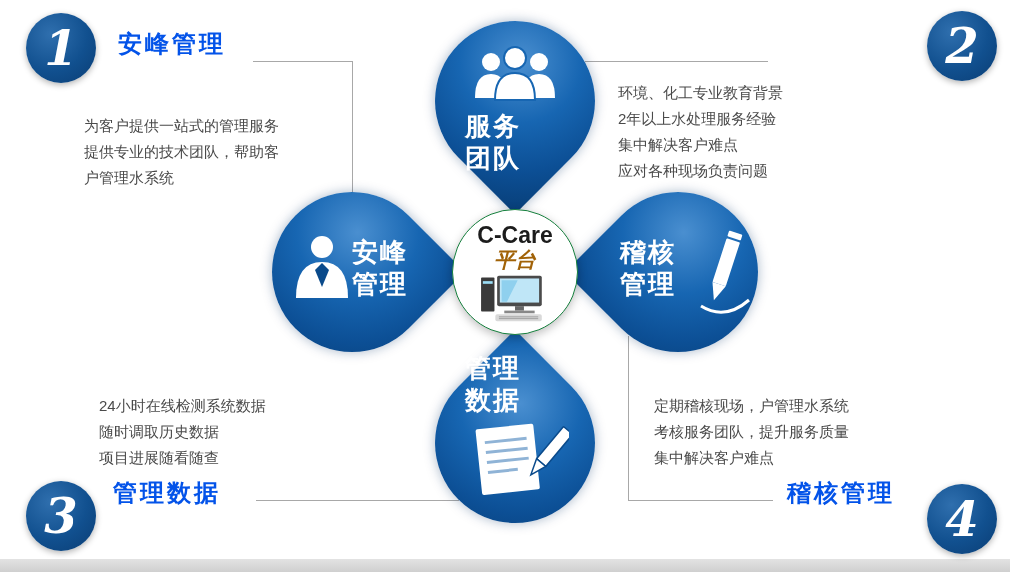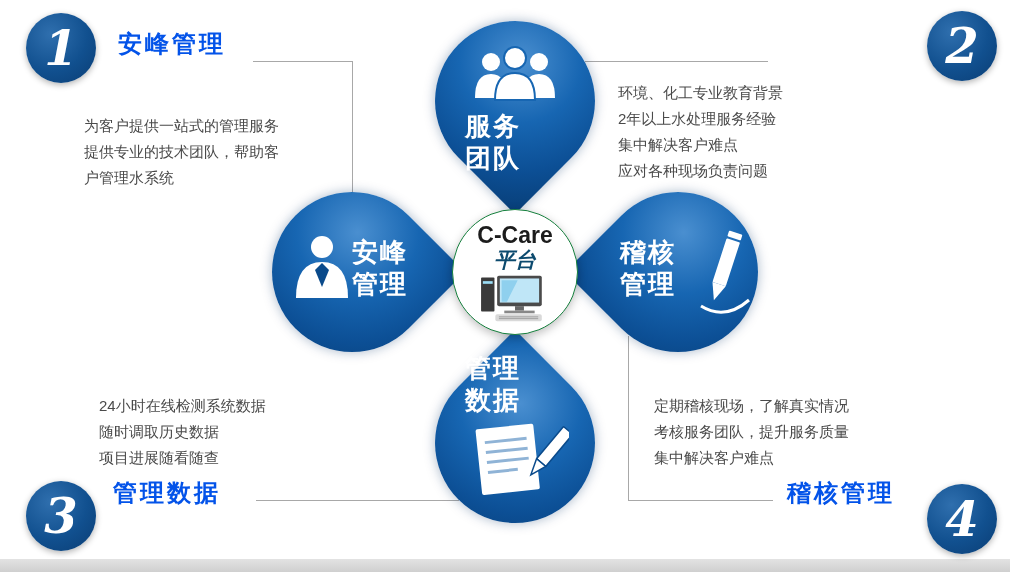--- a/index.html
+++ b/index.html
@@ -30,21 +30,21 @@
   .petal-icon{position:absolute;z-index:3;}
   
   .center-circle{
     position:absolute;left:452px;top:209px;width:126px;height:126px;
     background:#ffffff;border:1px solid #15803d;border-radius:50%;z-index:4;
     box-shadow:0 3px 10px rgba(0,0,0,.25);
     display:flex;flex-direction:column;align-items:center;justify-content:flex-start;
     padding-top:13px;box-sizing:border-box;
   }
   .center-title-en{font-size:23px;font-weight:bold;color:#1c1c1c;line-height:25px;}
-  .center-title-cn{font-size:21px;font-weight:bold;font-style:italic;color:#0c4a6e;line-height:24px;}
+  .center-title-cn{font-size:21px;font-weight:bold;font-style:italic;color:#a16207;line-height:24px;}
   
   .num-badge{
     position:absolute;width:70px;height:70px;border-radius:50%;z-index:2;
     background:radial-gradient(circle at 35% 30%, #2f6fae 0%, #11508f 55%, #0a3d74 100%);
     color:#ffffff;font-family:"DejaVu Serif","Liberation Serif",serif;
     font-style:italic;font-size:48px;font-weight:bold;
     display:flex;align-items:center;justify-content:center;
     box-shadow:0 2px 6px rgba(0,0,0,.3);
   }
   
@@ -189,18 +189,18 @@
   <div class="corner-title" style="left:113px;top:477px;">管理数据</div>
   <div class="corner-text" style="left:99px;top:393px;width:250px;">
     <span>24小时在线检测系统数据</span>
     <span>随时调取历史数据</span>
     <span>项目进展随看随查</span>
   </div>
 
   <div class="num-badge" style="left:927px;top:484px;">4</div>
   <div class="corner-title" style="left:779px;top:477px;margin-left:8px;">稽核管理</div>
   <div class="corner-text" style="left:654px;top:393px;width:260px;">
-    <span>定期稽核现场，了解真实情况</span>
+    <span>定期稽核现场，户管理水系统</span>
     <span>考核服务团队，提升服务质量</span>
     <span>集中解决客户难点</span>
   </div>
 
 </div>
 
 </body></html>

